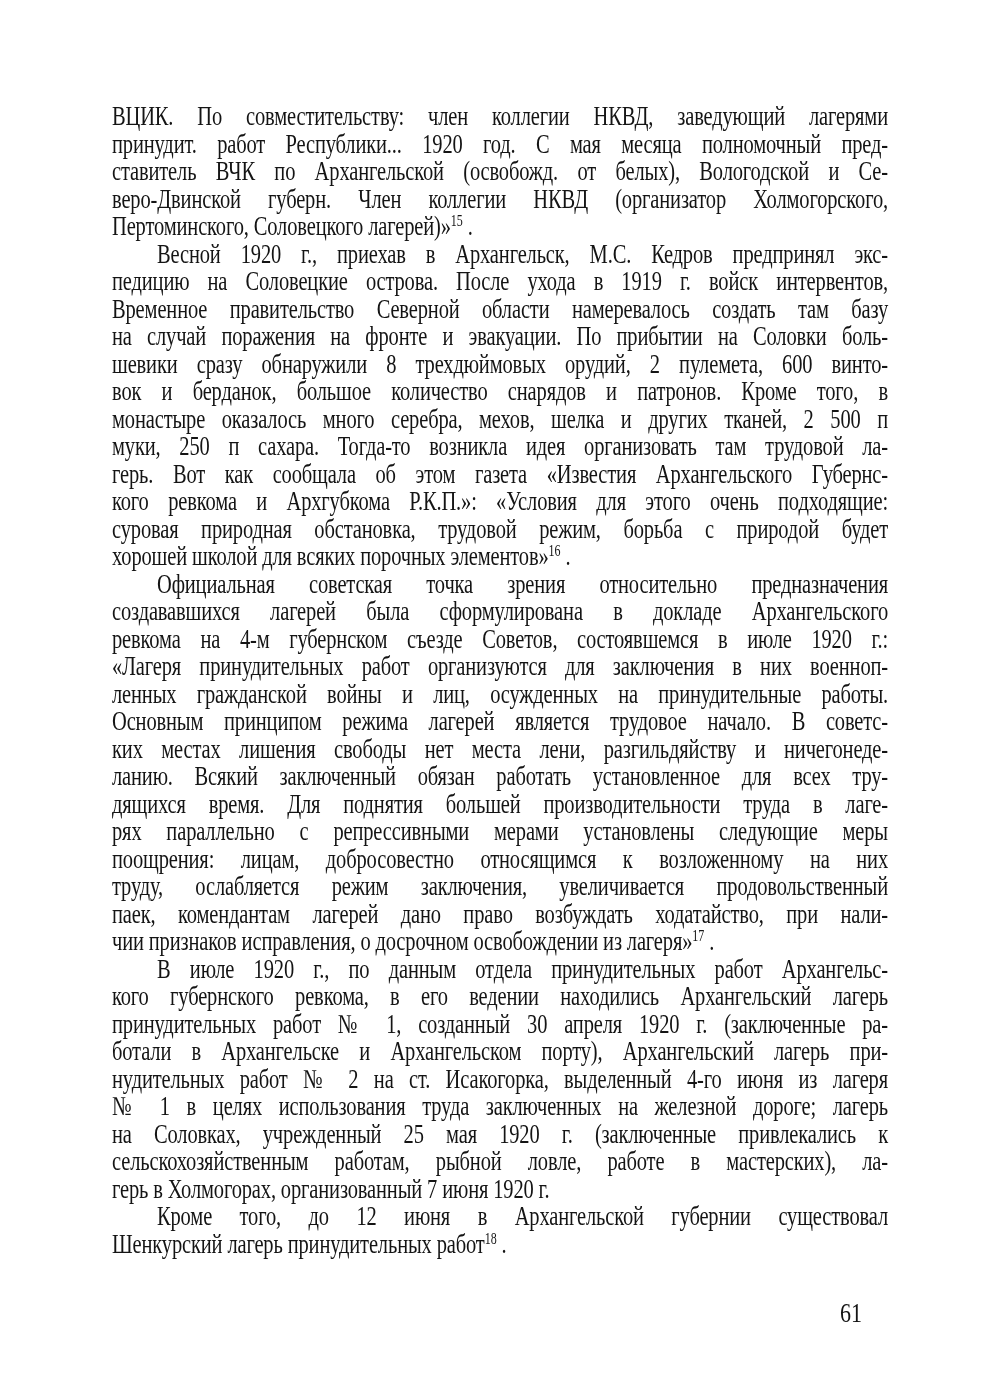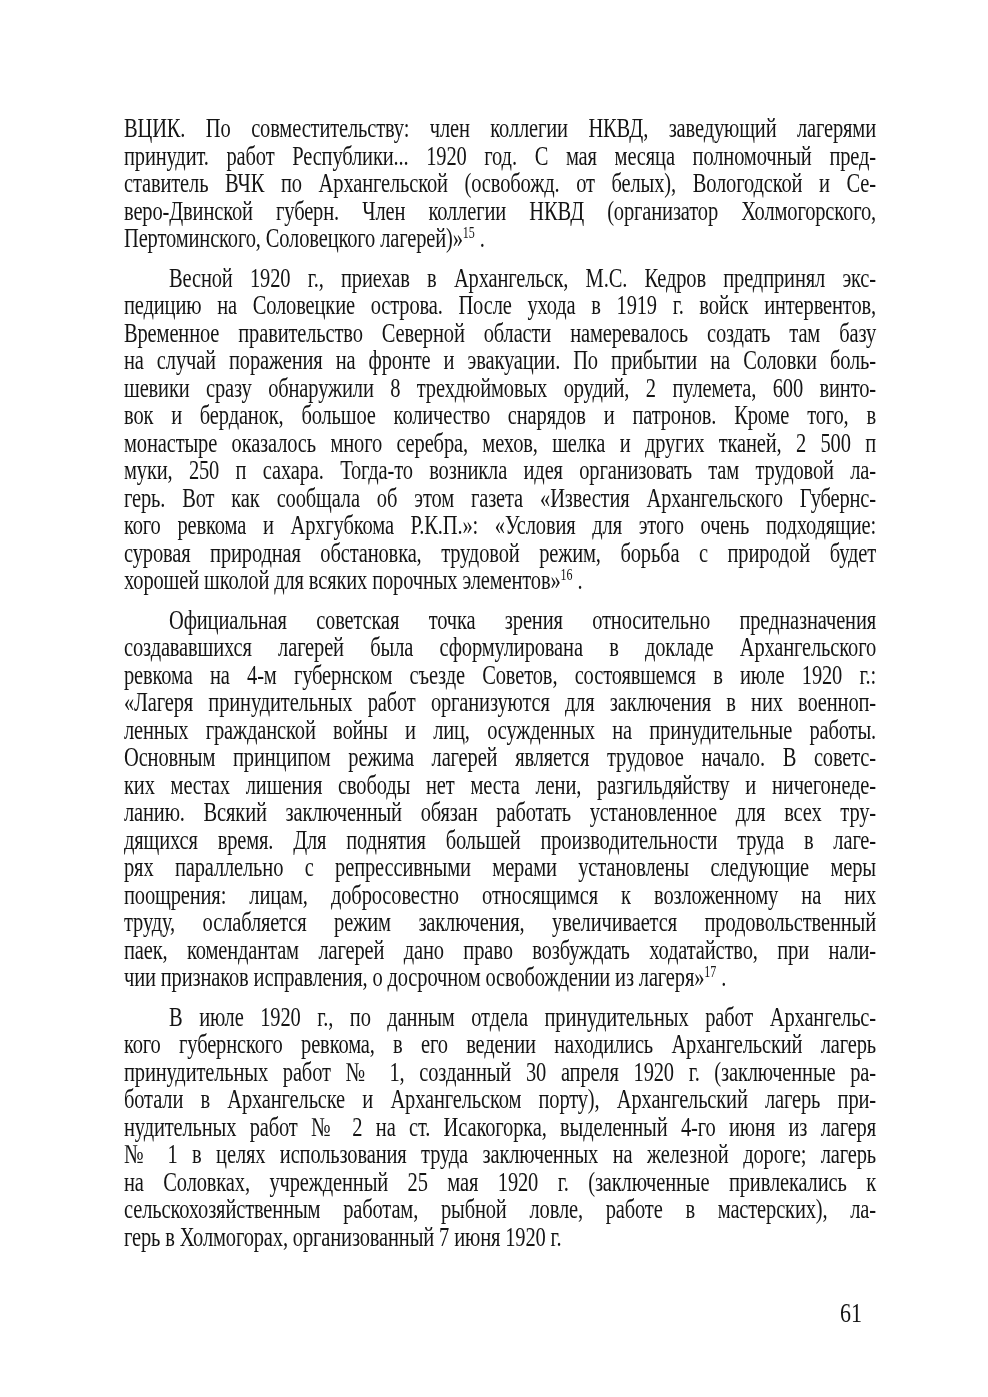--- a/index.html
+++ b/index.html
@@ -12,21 +12,21 @@
     color: #141414;
     overflow: hidden;
     margin: 0 auto;
   }
   .text-block {
     position: absolute;
     left: 112px;
     top: 103px;
     width: 776px;
   }
-  .paragraph { margin: 12px; padding: 0; }
+  .paragraph { margin: 0; padding: 0; }
   .text-line {
     font-size: 20.5px;
     line-height: 27.5px;
     height: 27.5px;
     letter-spacing: -0.15px;
     text-align: justify;
     text-align-last: justify;
     transform: scaleY(1.33);
     transform-origin: 50% 50%;
     white-space: normal;
@@ -99,15 +99,19 @@
         <div class="text-line indent">В июле 1920 г., по данным отдела принудительных работ Архангельс-</div>
         <div class="text-line">кого губернского ревкома, в его ведении находились Архангельский лагерь</div>
         <div class="text-line">принудительных работ № 1, созданный 30 апреля 1920 г. (заключенные ра-</div>
         <div class="text-line">ботали в Архангельске и Архангельском порту), Архангельский лагерь при-</div>
         <div class="text-line">нудительных работ № 2 на ст. Исакогорка, выделенный 4-го июня из лагеря</div>
         <div class="text-line">№ 1 в целях использования труда заключенных на железной дороге; лагерь</div>
         <div class="text-line">на Соловках, учрежденный 25 мая 1920 г. (заключенные привлекались к</div>
         <div class="text-line">сельскохозяйственным работам, рыбной ловле, работе в мастерских), ла-</div>
         <div class="text-line last">герь в Холмогорах, организованный 7 июня 1920 г.</div>
       </div>
+      <div class="paragraph">
+        <div class="text-line indent">Кроме того, до 12 июня в Архангельской губернии существовал</div>
+        <div class="text-line last">Шенкурский лагерь принудительных работ<sup class="fnref">18</sup> .</div>
+      </div>
     </div>
   <div class="page-number">61</div>
 </div>
 
 </body></html>

